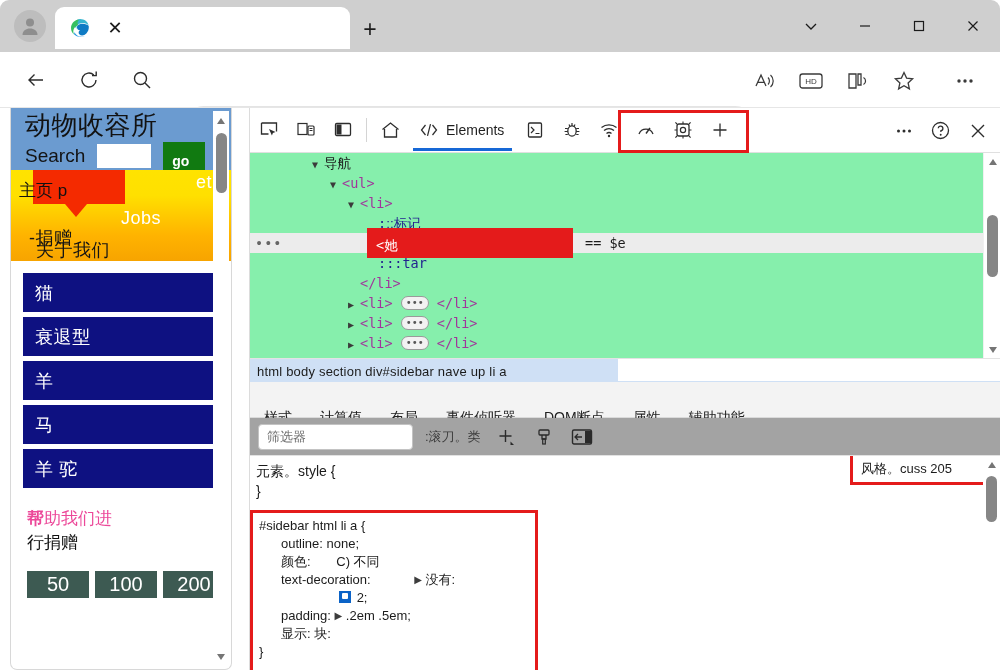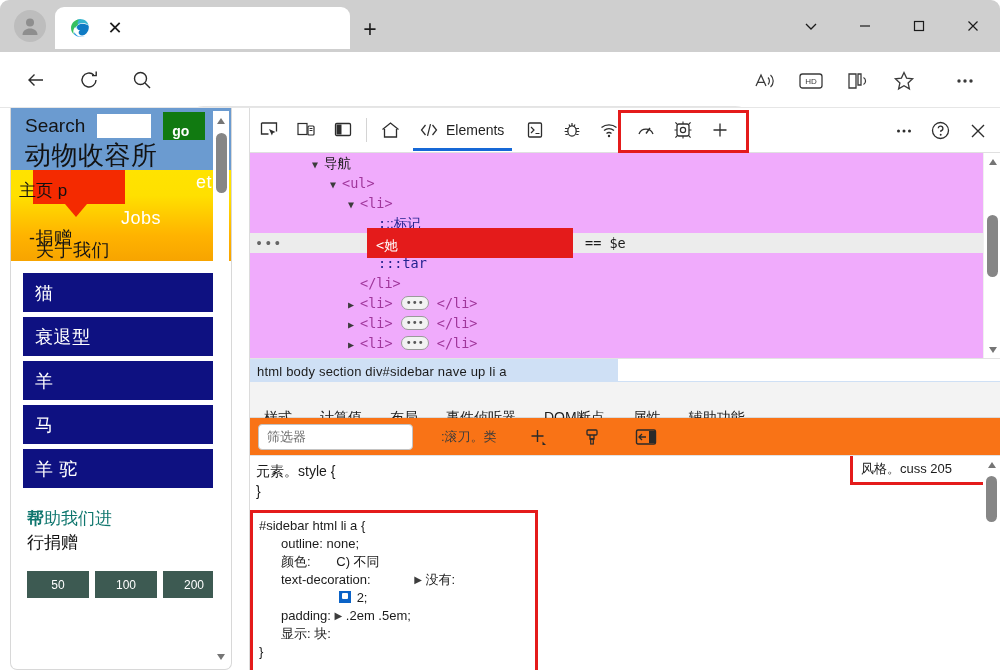--- a/index.html
+++ b/index.html
@@ -186,27 +186,27 @@
 
   #animal-list { padding: 12px 12px 0 12px; }
   .animal-item {
     height: 39px; background: #0e1181;
     margin-bottom: 5px;
     display: flex; align-items: center;
     padding-left: 12px;
     color: #ffffff; font-size: 18px; letter-spacing: .6px;
   }
   #donate-block { padding: 14px 0 0 16px; }
-  #donate-line1 { font-size: 17px; color: #0f766e; line-height: 24px; }
+  #donate-line1 { font-size: 17px; color: #ec4899; line-height: 24px; }
   #donate-line1 b { font-weight: 700; }
   #donate-line2 { font-size: 17px; color: #101010; line-height: 24px; }
   #donate-buttons { display: flex; gap: 6px; margin-top: 16px; }
   .donate-btn {
     width: 62px; height: 27px; background: #3d5a52;
-    color: #ffffff; font-size: 12px;
+    color: #ffffff; font-size: 20px;
     display: flex; align-items: center; justify-content: center;
   }
 
   
   #page-scrollbar {
     position: absolute; right: 2px; top: 3px;
     width: 16px; height: 556px;
     background: #ffffff;
   }
   #page-sb-up, #page-sb-down {
@@ -259,21 +259,21 @@
   }
   #dt-toolbar-right {
     position: absolute; right: 4px; top: 0; height: 45px;
     display: flex; align-items: center;
   }
 
   
   #dom-tree {
     position: relative;
     height: 205px;
-    background: #f0abfc;
+    background: #86efac;
     font-family: "DejaVu Sans Mono", "Liberation Mono", monospace;
     font-size: 13.5px;
     overflow: hidden;
   }
   .dom-row {
     position: relative;
     height: 20px; line-height: 20px;
     white-space: nowrap;
     padding-left: 4px;
   }
@@ -353,24 +353,24 @@
     padding: 0 14px;
     font-size: 14px; color: #202020;
     white-space: nowrap;
     margin-top: 36px;
   }
   .panel-tab.active { background: #ffffff; }
 
   
   #styles-filter-row {
     position: relative; height: 38px;
-    background: #f97316;
+    background: #a3a3a3;
     border-bottom: 1px solid #e2e2e2;
     display: flex; align-items: center;
-    padding-left: 8px; gap: 28px;
+    padding-left: 8px; gap: 12px;
   }
   #styles-filter-input {
     width: 155px; height: 26px;
     background: #ffffff;
     border: 1px solid #c3c3c3; border-radius: 4px;
     display: flex; align-items: center; padding-left: 8px;
     font-size: 13px; color: #6b6b6b;
   }
   #styles-hov { font-size: 13px; color: #3c3c3c; white-space: nowrap; }
   .styles-btn {
@@ -547,28 +547,28 @@
         <circle cx="17" cy="11" r="1.7" fill="#3a3a3a"></circle>
       </svg>
     </div>
   </div>
   <div id="chrome-divider"></div>
 
   <div id="page-pane">
     <div id="page-content">
 
       <div id="shelter-header">
+        <div id="shelter-title">动物收容所</div>
         <div id="search-row">
           <div id="search-label">Search</div>
           <div id="search-input"></div>
           <div id="search-go">
             <span>go</span>
           </div>
         </div>
-        <div id="shelter-title">动物收容所</div>
       </div>
 
       <div id="shelter-nav">
         <div class="nav-link" id="nav-home">主页 p</div>
         <div class="nav-link white" id="nav-pet">et</div>
         <div class="nav-link" id="nav-donate">-捐赠</div>
         <div class="nav-link white" id="nav-jobs">Jobs</div>
         <div class="nav-link" id="nav-about">关于我们</div>
         <div id="nav-callout"></div>
         <div id="nav-callout-label">主页 p</div>

